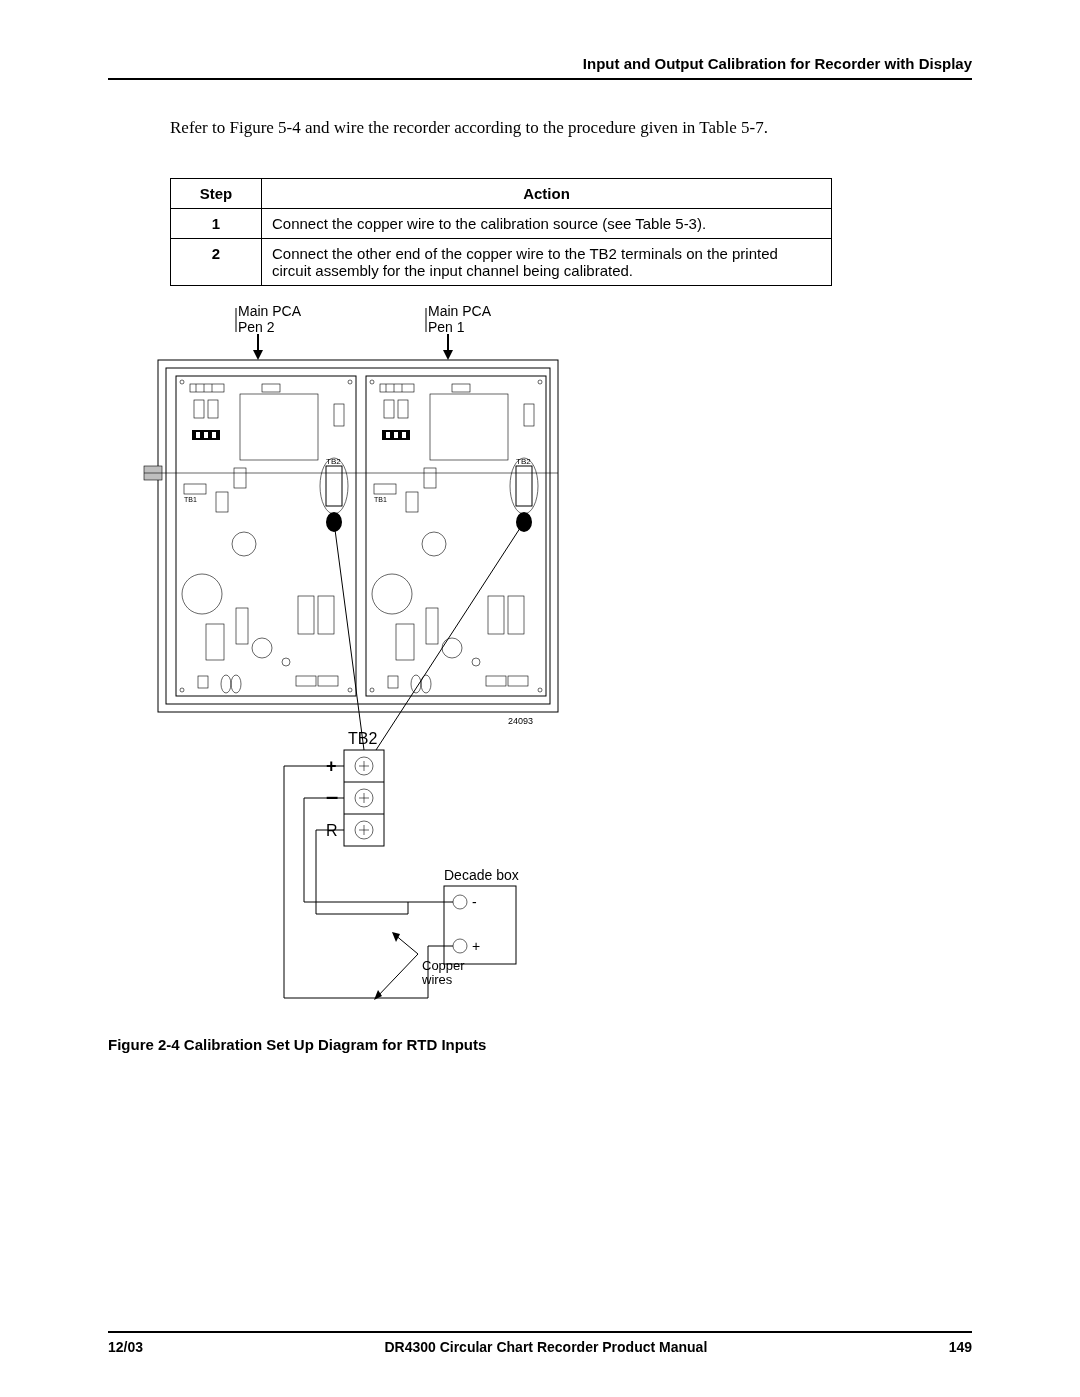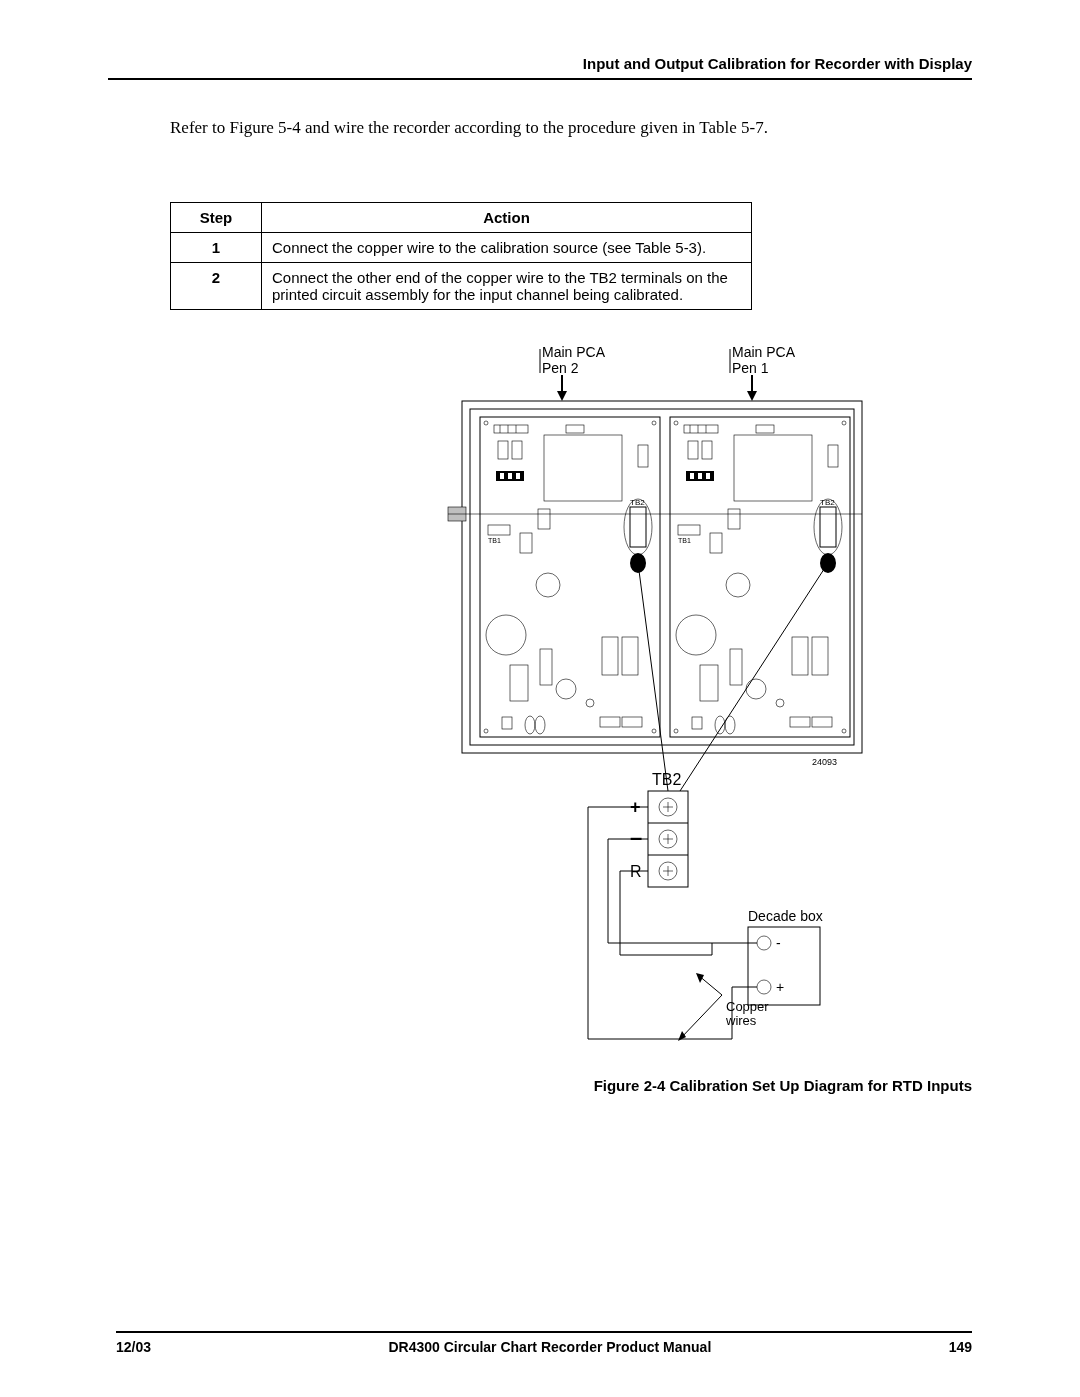--- a/index.html
+++ b/index.html
@@ -24,65 +24,65 @@
     margin-bottom: 38px;
   }
   .section-heading {
     font-size: 20px;
     font-weight: bold;
     margin: 0 0 8px 0;
   }
   .body-text {
     font-family: "Times New Roman", Times, serif;
     font-size: 17px;
-    margin: 0 0 64px 62px;
+    margin: 0 0 40px 62px;
   }
   .table-caption {
     text-align: center;
     font-size: 15px;
     font-weight: bold;
     margin: 0 0 4px 0;
   }
   table.procedure {
     border-collapse: collapse;
-    width: 582px;
+    width: 662px;
     margin: 0 0 0 62px;
   }
   table.procedure th,
   table.procedure td {
     border: 1px solid #000;
     font-size: 15px;
     padding: 6px 10px;
     vertical-align: top;
   }
   table.procedure th {
     font-weight: bold;
     text-align: center;
   }
   table.procedure td.step {
     text-align: center;
     font-weight: bold;
     width: 70px;
   }
   .figure-wrap {
-    text-align: right;
-    margin-top: 29px;
+    text-align: left;
+    margin-top: 12px;
   }
   .figure-caption {
     font-size: 15px;
     font-weight: bold;
     margin-top: 14px;
   }
   svg .thin { stroke:#000; stroke-width:1; fill:none; }
   svg .thick { stroke:#000; stroke-width:2; fill:none; }
   svg .vthin { stroke:#000; stroke-width:0.6; fill:none; }
   svg text { font-family: Arial, Helvetica, sans-serif; fill:#000; }
   .footer {
     position: absolute;
-    left: 116px;
+    left: 108px;
     right: 108px;
     bottom: 42px;
     border-top: 2px solid #000;
     padding-top: 6px;
     font-size: 14px;
     font-weight: bold;
     display: flex;
     justify-content: space-between;
   }
 </style>

